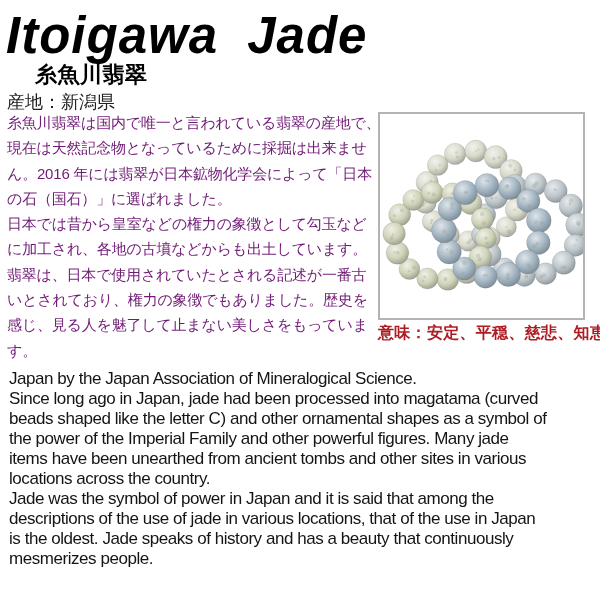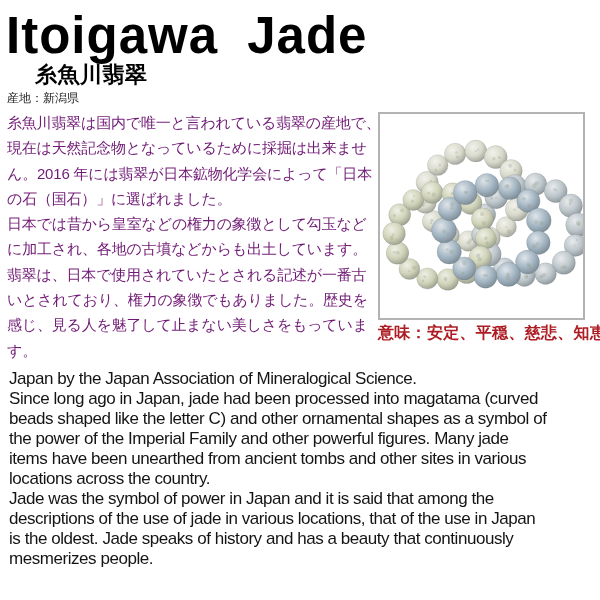--- a/index.html
+++ b/index.html
@@ -15,32 +15,33 @@
 
   .title-en {
     left:6px; top:10px;
     font-size:51px;
     font-weight:bold;
     letter-spacing:1px;
     word-spacing:14px;
     line-height:1.0;
     color:#000;
     white-space:nowrap;
+    font-style:italic;
   }
   .title-ja {
     left:7px; top:60px;
     font-size:22px;
     font-weight:bold;
     color:#000;
     letter-spacing:0.5px;
     margin-left:28px;
   }
   .origin {
     left:7px; top:90px;
-    font-size:12px;
+    font-size:18px;
     color:#222;
   }
   .ja-desc {
     left:7px; top:110px;
     width:378px;
     font-size:15px;
     line-height:25.3px;
     letter-spacing:-0.2px;
     white-space:pre-line;
     color:#701a75;

